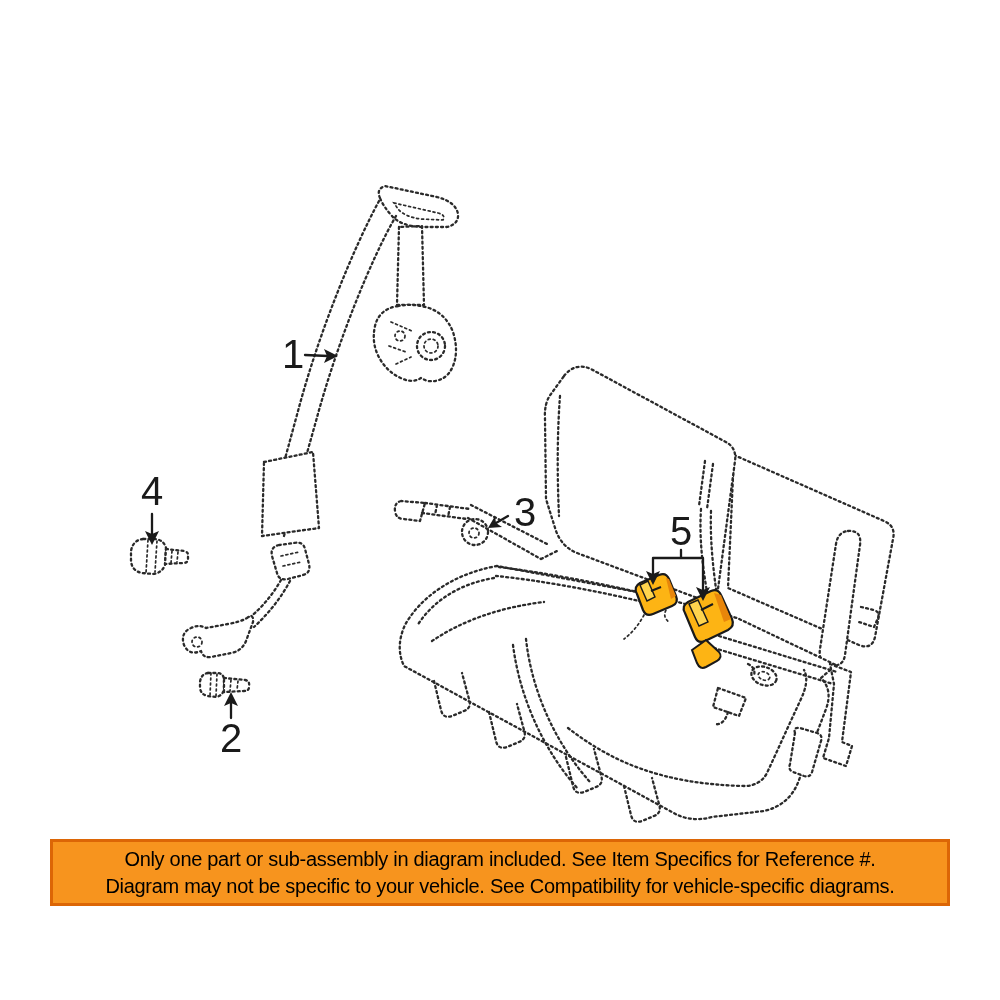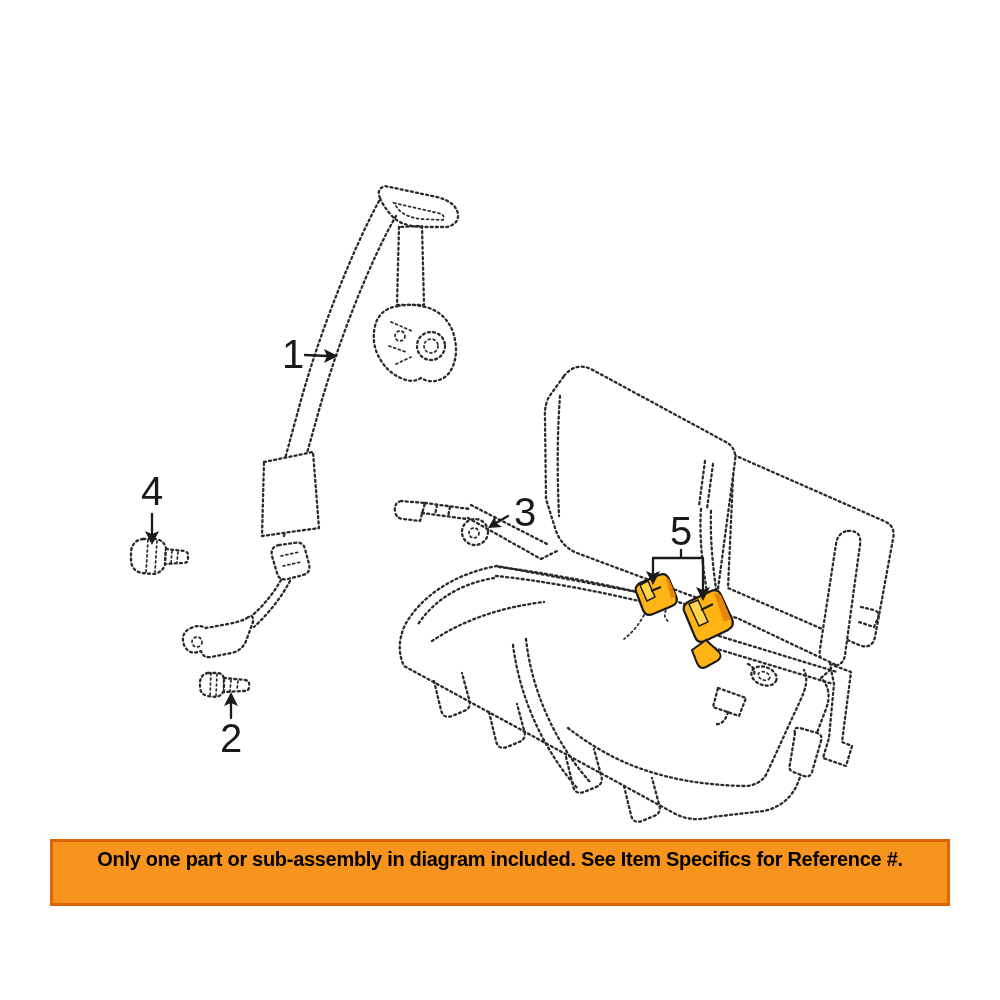--- a/index.html
+++ b/index.html
@@ -9,21 +9,21 @@
   
   .ln  {fill:none;stroke:#2a2a2a;stroke-width:2.3;stroke-linecap:round;stroke-linejoin:round;stroke-dasharray:2 3.2;}
   .lnf {fill:#ffffff;stroke:#2a2a2a;stroke-width:2.3;stroke-linecap:round;stroke-linejoin:round;stroke-dasharray:2 3.2;}
   .thin{fill:none;stroke:#2a2a2a;stroke-width:1.7;stroke-linecap:round;stroke-dasharray:2 3;}
   .solid{fill:none;stroke:#1a1a1a;stroke-width:2.3;stroke-linecap:round;stroke-linejoin:round;}
   .num {font-family:"Liberation Sans",sans-serif;font-size:40px;fill:#1a1a1a;}
   .ah  {fill:#1a1a1a;stroke:none;}
   
   .banner{position:absolute;left:50px;top:839px;width:900px;height:67px;box-sizing:border-box;
           background:#f7941e;border:3px solid #dc6606;text-align:center;padding-top:4px;}
-  .banner-line{font-weight:700;font-size:20px;line-height:27px;color:#000;
+  .banner-line{font-weight:400;font-size:20px;line-height:27px;color:#000;
                letter-spacing:-0.3px;white-space:nowrap;}
 </style>
 </head>
 <body>
 
 <div class="stage">
 
 <svg width="1000" height="1000" viewBox="0 0 1000 1000">
 
   <g>
@@ -166,15 +166,16 @@
       <text class="num" x="681" y="545" text-anchor="middle">5</text>
       <path class="solid" d="M 681 550 L 681 558 M 653 558 L 703 558 M 653 558 L 653 577 M 703 558 L 703 593"></path>
       <path class="ah" d="M 653 585 L 646 571 L 653 574 L 660 571 Z"></path>
       <path class="ah" d="M 703 601 L 696 587 L 703 590 L 710 587 Z"></path>
     </g>
   </g>
 </svg>
 
   <div class="banner">
     <div class="banner-line">Only one part or sub-assembly in diagram included. See Item Specifics for Reference #.</div>
+    <div class="banner-line">Diagram may not be specific to your vehicle. See Compatibility for vehicle-specific diagrams.</div>
   </div>
 
 </div>
 
 </body></html>

